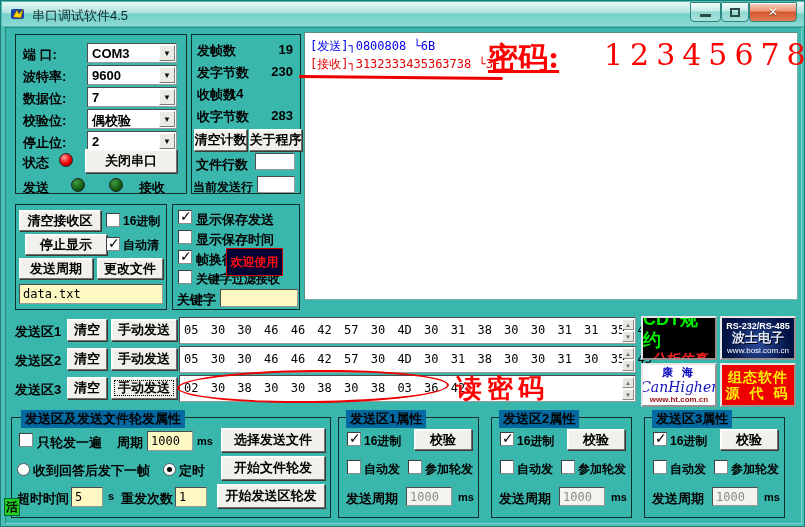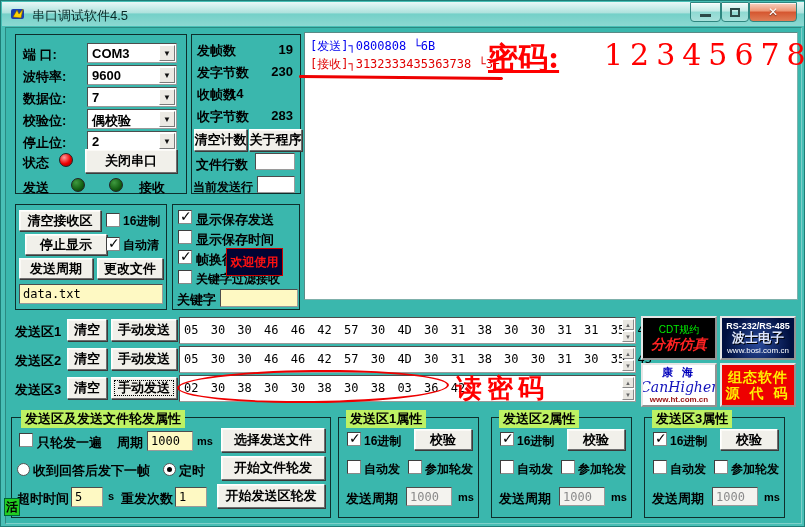--- a/index.html
+++ b/index.html
@@ -15,21 +15,21 @@
   .wbtn { position: absolute; top: 1px; height: 20px; border: 1px solid #2e8680; border-radius: 0 0 4px 4px;
           display: flex; align-items: center; justify-content: center; z-index: 6;
           box-shadow: inset 0 1px 0 rgba(255,255,255,.8); cursor: default; }
   .wbtn.glass { background: linear-gradient(#f3fcfb, #c2eae6 45%, #8ed9d2 50%, #a8e1db); }
   .wbtn.closeb { background: linear-gradient(#f8d3c4, #ec9471 45%, #d5552f 50%, #e07e57); color: #fff; font-weight: bold; font-size: 12px; text-shadow: 0 1px 1px rgba(0,0,0,.5); }
   .minbar { width: 11px; height: 3px; background: #2c4a48; margin-top: 6px; }
   .maxbox { width: 10px; height: 9px; border: 2px solid #2c4a48; background: transparent; }
 
   .lbl { position: absolute; font-size: 13px; font-weight: bold; color: #000; white-space: nowrap; z-index: 2; }
   .gbox { position: absolute; border: 1px solid #0e2f2c; z-index: 1; }
-  .gbox-title { position: absolute; font-size: 13px; font-weight: bold; background: #bef264; padding: 0 4px; white-space: nowrap; z-index: 2; }
+  .gbox-title { position: absolute; font-size: 13px; font-weight: bold; background: #0369a1; padding: 0 4px; white-space: nowrap; z-index: 2; }
 
   .b3d { position: absolute; background: #f1f0ea; border: 1px solid #6f6f6f; border-top-color: #ffffff; border-left-color: #ffffff;
          box-shadow: 1px 1px 0 #3a3a3a, inset 1px 1px 0 #fbfaf6; display: flex; align-items: center; justify-content: center;
          font-size: 13px; font-weight: bold; color: #000; z-index: 2; white-space: nowrap; cursor: default; }
   .b3d.focusbtn { outline: 1px dotted #000; outline-offset: -4px; }
 
   .sunken { position: absolute; background: #fff; border: 1px solid #9a9a9a; border-top-color: #4d4d4d; border-left-color: #4d4d4d; z-index: 2; }
   .inputbox { position: absolute; background: #fef9c3; border: 1px solid #9a9a9a; border-top-color: #4d4d4d; border-left-color: #4d4d4d;
               font-family: "DejaVu Sans Mono", monospace; font-size: 12px; color: #000; padding: 1px 3px; z-index: 2; }
   .inputbox:disabled, .inputbox.gray { color: #8a8a8a; background: #f4f3ef; }
@@ -228,21 +228,21 @@
   <div class="b3d focusbtn" style="left:110px;top:376px;width:66px;height:22px;">手动发送</div>
   <div class="hexbox" style="top:374px;">
     <span class="hex">02 30 38 30 30 38 30 38 03 36 42</span>
     <span class="sbtn" style="top:1px;">▲</span>
     <span class="sbtn" style="top:13px;">▼</span>
   </div>
   <div class="anno-ellipse" style="left:176px;top:369px;width:272px;height:33px;"></div>
   <div class="anno" style="left:455px;top:370px;font-size:26px;font-weight:bold;letter-spacing:5px;">读密码</div>
 
   <div class="logo" style="left:640px;top:315px;background:#000;">
-    <span style="color:#00ee00;font-weight:normal;font-size:10px;">CDT规约</span>
+    <span style="color:#00ee00;font-weight:bold;font-size:18px;">CDT规约</span>
     <span style="color:#ff2222;font-weight:bold;font-style:italic;font-size:14px;">分析仿真</span>
   </div>
   <div class="logo" style="left:719px;top:315px;background:radial-gradient(circle at 50% 65%, #2a4a9a, #001040 75%);">
     <span style="color:#fff;font-weight:bold;font-size:9px;">RS-232/RS-485</span>
     <span style="color:#dfe8ff;font-weight:bold;font-size:13px;text-shadow:1px 1px 0 #000;">波士电子</span>
     <span style="color:#fff;font-size:8px;">www.bosi.com.cn</span>
   </div>
   <div class="logo" style="left:640px;top:362px;background:#fff;">
     <span style="color:#0000bb;font-weight:bold;font-size:11px;letter-spacing:3px;">康 海</span>
     <span style="color:#1111bb;font-style:italic;font-size:14px;font-family:'DejaVu Serif',serif;">CanHigher</span>

